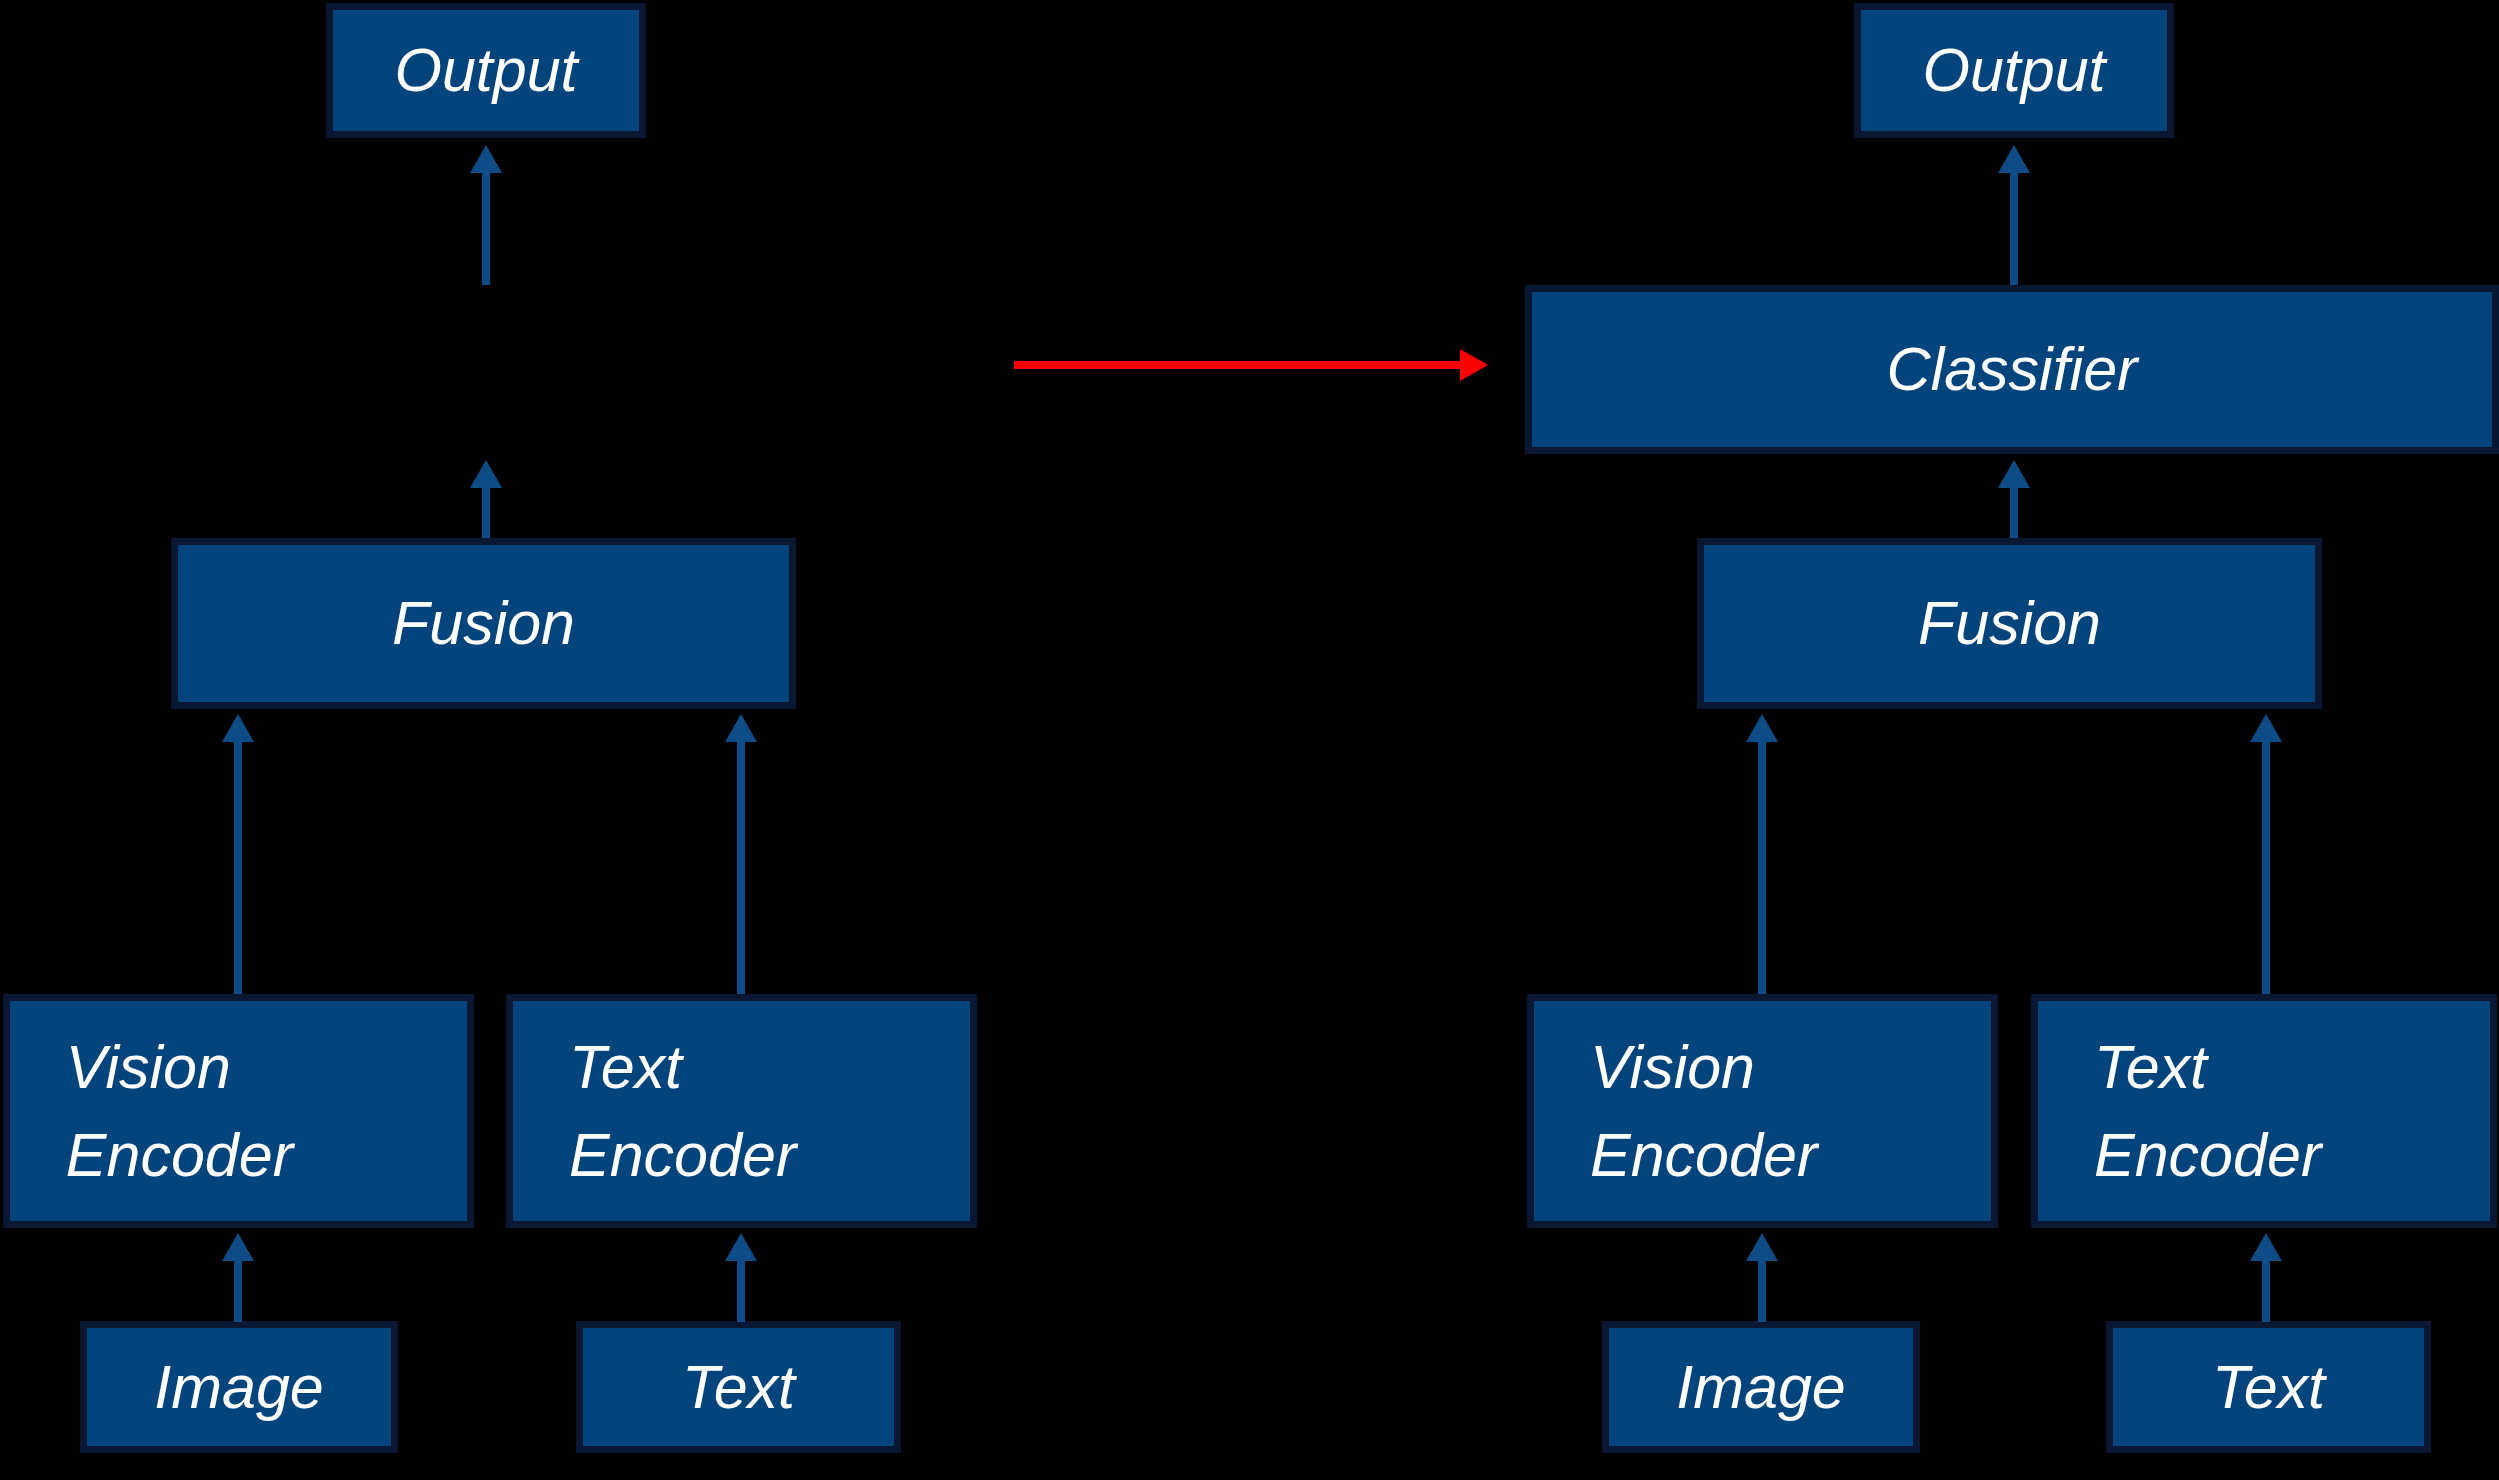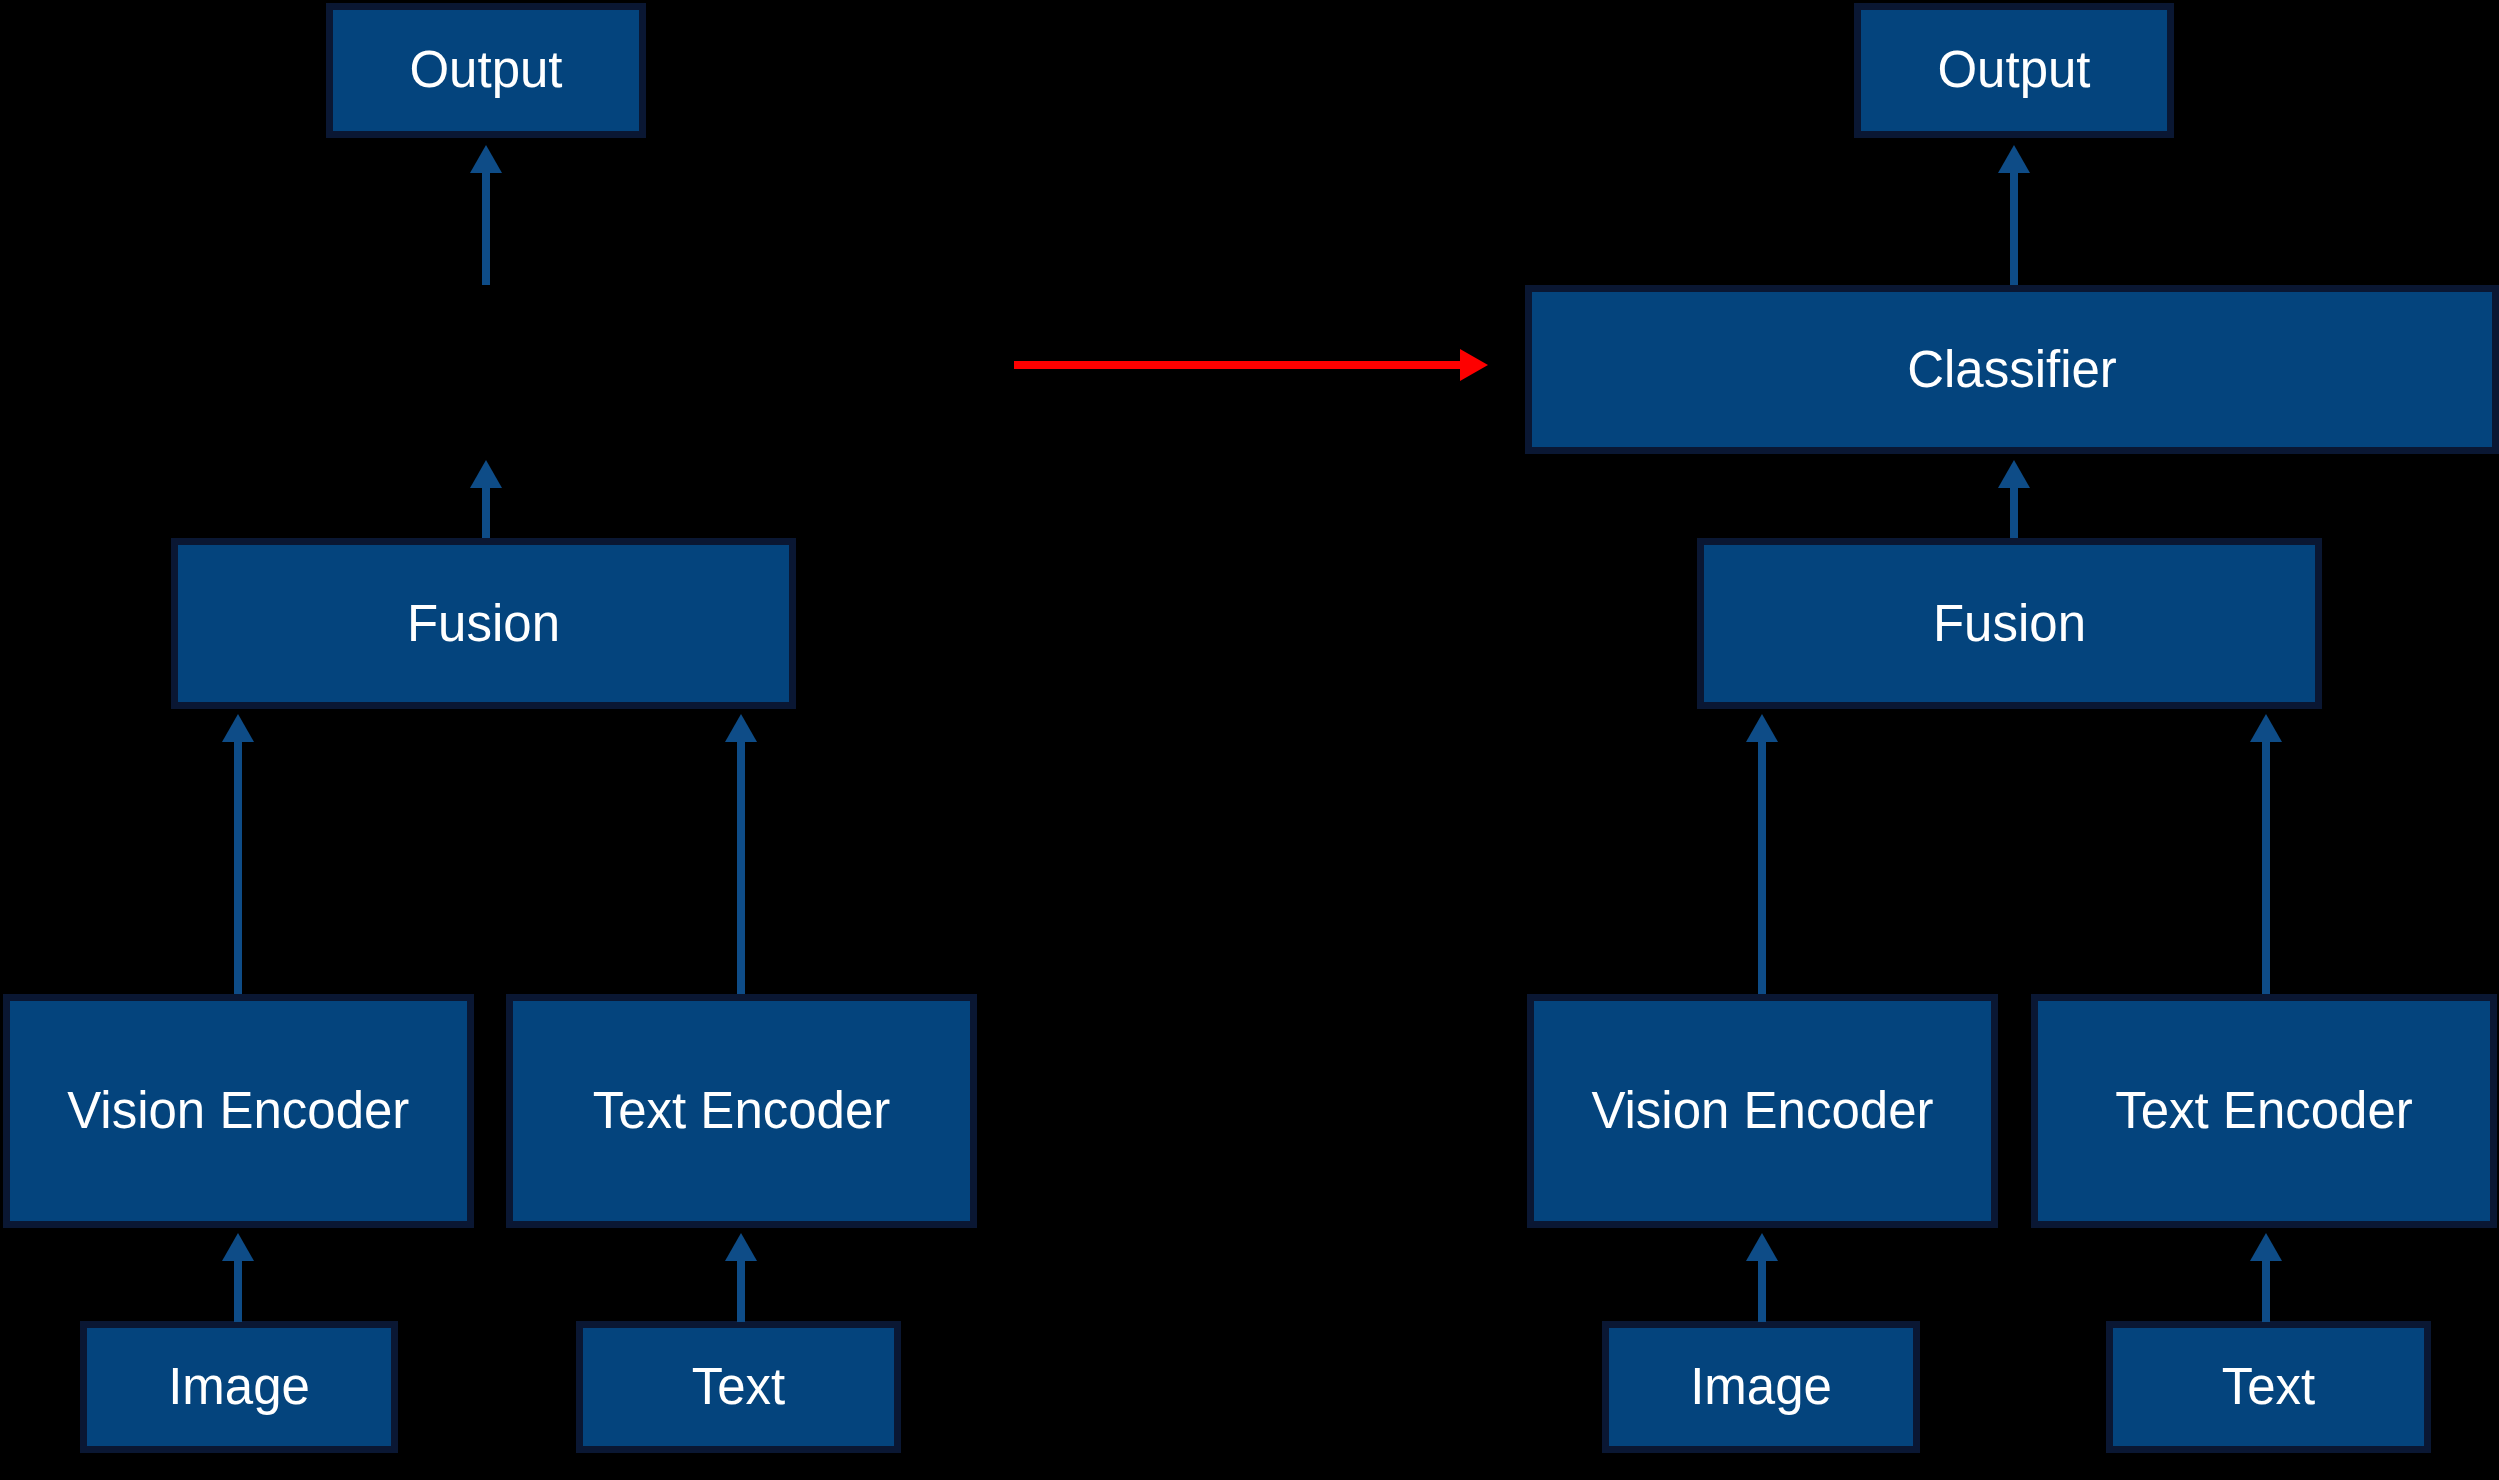--- a/index.html
+++ b/index.html
@@ -14,26 +14,27 @@
     background: var(--background, #000);
     overflow: hidden;
     font-family: "Liberation Sans", "DejaVu Sans", sans-serif;
   }
   .box {
     position: absolute;
     box-sizing: border-box;
     background: var(--box-fill, #04447D);
     border: 7.5px solid var(--box-border, #0A1733);
     color: var(--label, #fff);
-    font-size: 51px;
+    font-size: 61px;
     line-height: 1.45;
     display: flex;
     align-items: center;
     justify-content: center;
     text-align: left;
+    font-style: italic;
   }
   .box.highlight {
     background: var(--accent-fill, #FC6B6C);
     border: none;
   }
   
   .varrow {
     position: absolute;
     width: 32px;
     display: flex;

